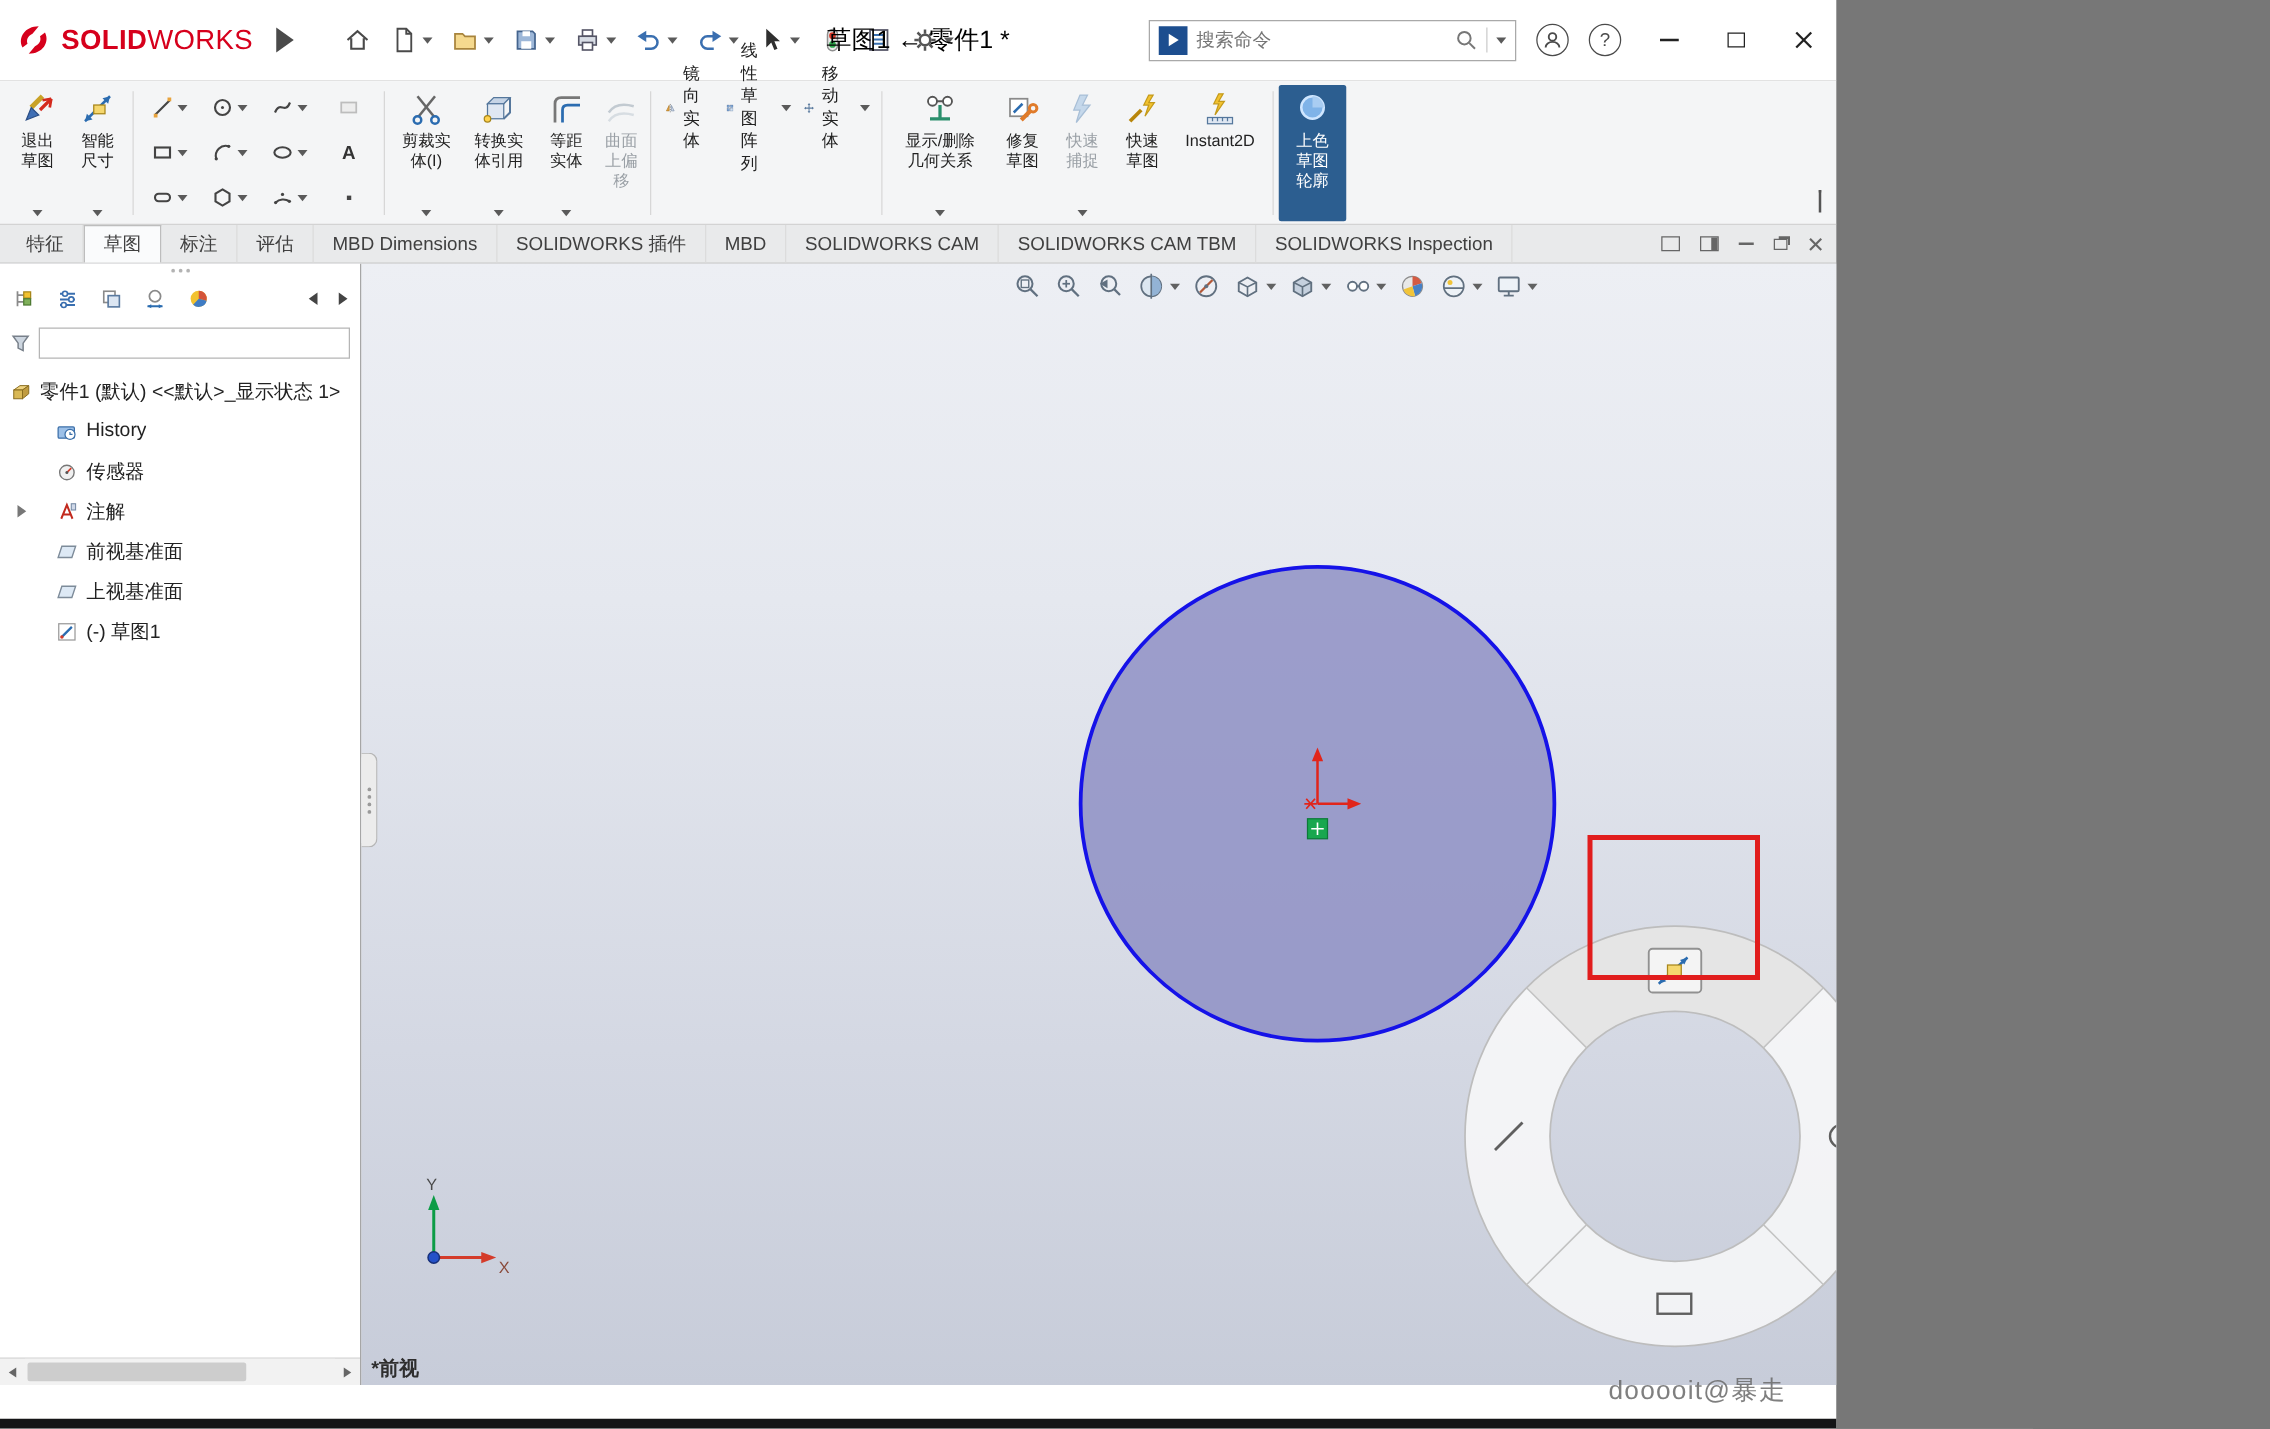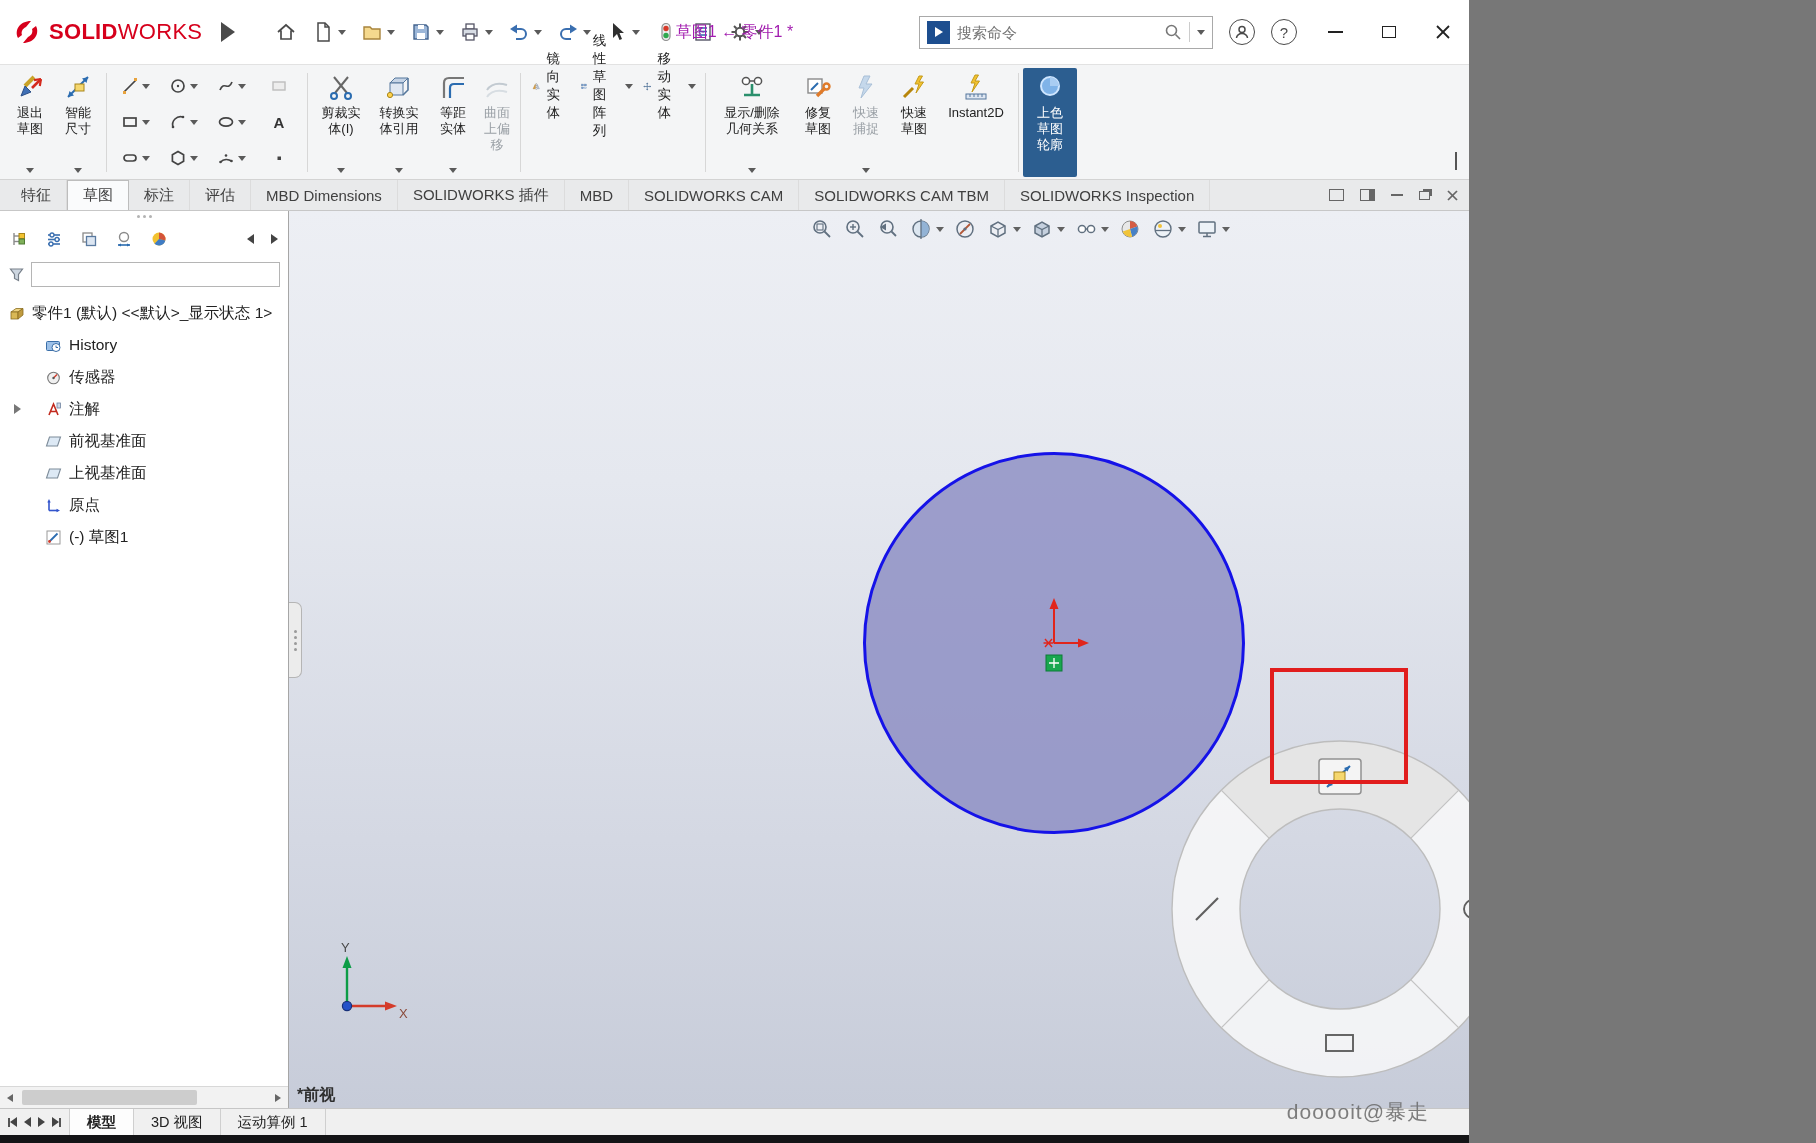--- a/index.html
+++ b/index.html
@@ -10,21 +10,21 @@
 
 .titlebar{position:absolute;left:0;top:0;right:0;height:65px;background:#fff;border-bottom:1px solid #e2e2e2;display:flex;align-items:center;padding:0 12px;gap:4px}
 .brand{display:flex;align-items:center;gap:7px;margin-right:16px}
 .brand-text{font-size:22px;color:#d6001c;letter-spacing:.3px;white-space:nowrap}
 .brand-text .bb{font-weight:700}
 .brand-text .bl{font-weight:300}
 .play-tri{width:0;height:0;border-top:10px solid transparent;border-bottom:10px solid transparent;border-left:14px solid #4a4a4a;margin-left:12px}
 .qtb{display:flex;align-items:center;gap:3px;margin-left:14px}
 .tbtn{display:flex;align-items:center;gap:4px;padding:5px 6px;border-radius:3px}
 .caret{width:0;height:0;border-left:4px solid transparent;border-right:4px solid transparent;border-top:5px solid #5a5a5a}
-.doc-title{position:absolute;left:50%;top:50%;transform:translate(-50%,-50%);font-size:16px;color:#a21caf;white-space:nowrap}
+.doc-title{position:absolute;left:50%;top:50%;transform:translate(-50%,-50%);font-size:20px;color:#000000;white-space:nowrap}
 .tb-right{margin-left:auto;display:flex;align-items:center;gap:16px}
 .searchbox{width:294px;height:33px;border:1px solid #a9a9a9;background:#fff;display:flex;align-items:center;gap:7px;padding:0 7px}
 .sw-badge{width:23px;height:23px;background:#1d4e8f;display:flex;align-items:center;justify-content:center;flex:none}
 .sw-badge i{width:0;height:0;border-top:5px solid transparent;border-bottom:5px solid transparent;border-left:8px solid #fff}
 .searchbox input{flex:1;min-width:0;border:0;outline:0;background:transparent;font-size:15px;color:#666;font-family:inherit}
 .search-sep{width:1px;height:20px;background:#ccc}
 .circ-ic{width:26px;height:26px;border-radius:50%;border:1.6px solid #4a4a4a;display:flex;align-items:center;justify-content:center;font-size:15px;color:#4a4a4a}
 .winbtns{display:flex;align-items:center;gap:26px;margin-left:8px}
 .winbtn{display:flex;align-items:center;justify-content:center;width:28px;height:28px}
 .mini-bar{width:15px;height:2px;background:#222}
@@ -856,30 +856,20 @@
           <div class="trow child">
             <span class="exp"></span>
             <svg width="17" height="17" viewBox="0 0 17 17">
                 <polygon points="4.5,4 15.5,4 12.5,13 1.5,13" fill="rgba(170,200,230,.4)" stroke="#7d8b99" stroke-width="1.1"></polygon>
               </svg>
             <span class="tlabel">上视基准面</span>
           </div>
           <div class="trow child">
             <span class="exp"></span>
             <svg width="17" height="17" viewBox="0 0 17 17">
-                <line x1="4" y1="13.5" x2="4" y2="4" stroke="#3355cc" stroke-width="1.6"></line>
-                <polygon points="4,2 2.3,5.5 5.7,5.5" fill="#3355cc"></polygon>
-                <line x1="4" y1="13.5" x2="13" y2="13.5" stroke="#3355cc" stroke-width="1.6"></line>
-                <polygon points="15,13.5 11.5,11.8 11.5,15.2" fill="#3355cc"></polygon>
-              </svg>
-            <span class="tlabel">原点</span>
-          </div>
-          <div class="trow child">
-            <span class="exp"></span>
-            <svg width="17" height="17" viewBox="0 0 17 17">
                 <rect x="2" y="2" width="13" height="13" fill="#fff" stroke="#9a9a9a" stroke-width="1"></rect>
                 <line x1="4.5" y1="12.5" x2="12.5" y2="4.5" stroke="#2b6cb0" stroke-width="1.8"></line>
                 <circle cx="4.5" cy="12.5" r="1.4" fill="#d43b2a"></circle>
               </svg>
             <span class="tlabel">(-) 草图1</span>
           </div>
         </div>
 
         <div class="fm-hscroll">
           <span class="sarr">
@@ -896,38 +886,17 @@
 
       <div class="grip">
           <i></i>
           <i></i>
           <i></i>
           <i></i>
         </div>
     </div>
   </div>
 
-  <div class="modeltabs">
-    <div class="mt-nav">
-      <span>
-          <span class="mtbar"></span>
-          <span class="tri-l"></span>
-        </span>
-      <span>
-          <span class="tri-l"></span>
-        </span>
-      <span>
-          <span class="tri-r"></span>
-        </span>
-      <span>
-          <span class="tri-r"></span>
-          <span class="mtbar"></span>
-        </span>
-    </div>
-    <div class="mtab active">模型</div>
-    <div class="mtab">3D 视图</div>
-    <div class="mtab">运动算例 1</div>
-  </div>
 
   <div class="watermark">dooooit@暴走</div>
   <div class="taskstrip"></div>
 
 </div>
 
 </body></html>

